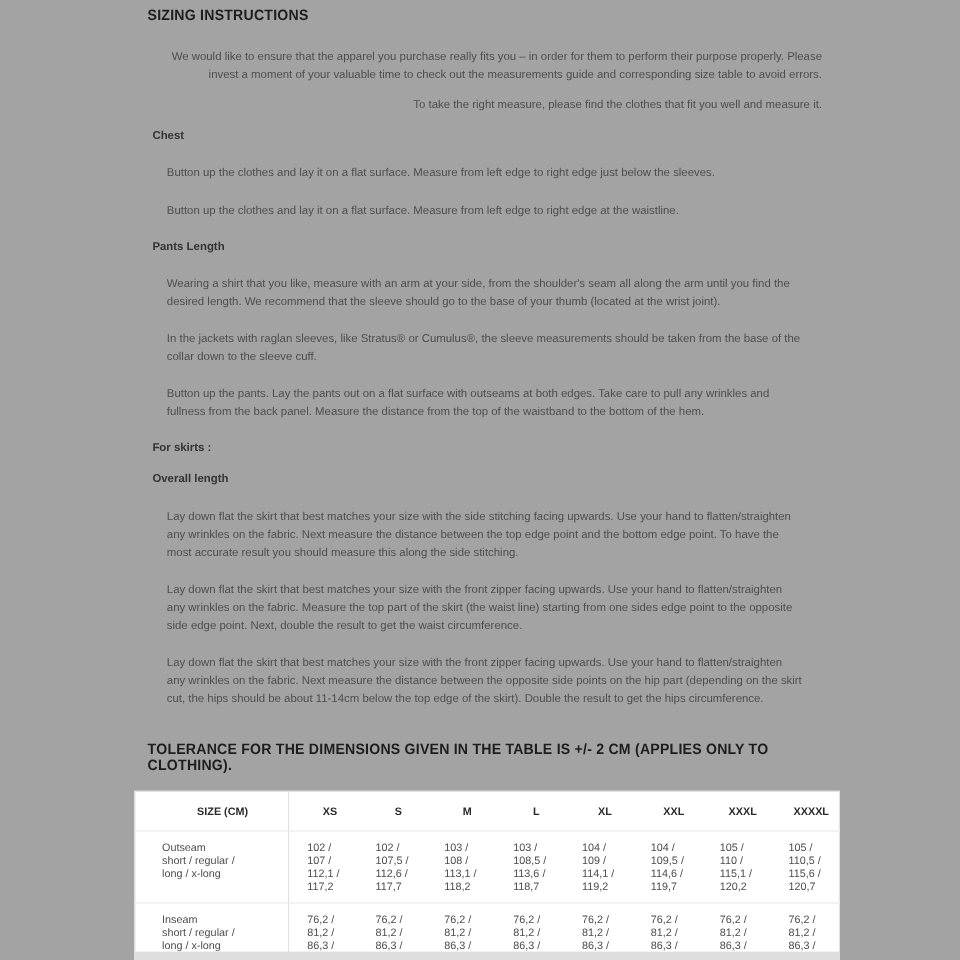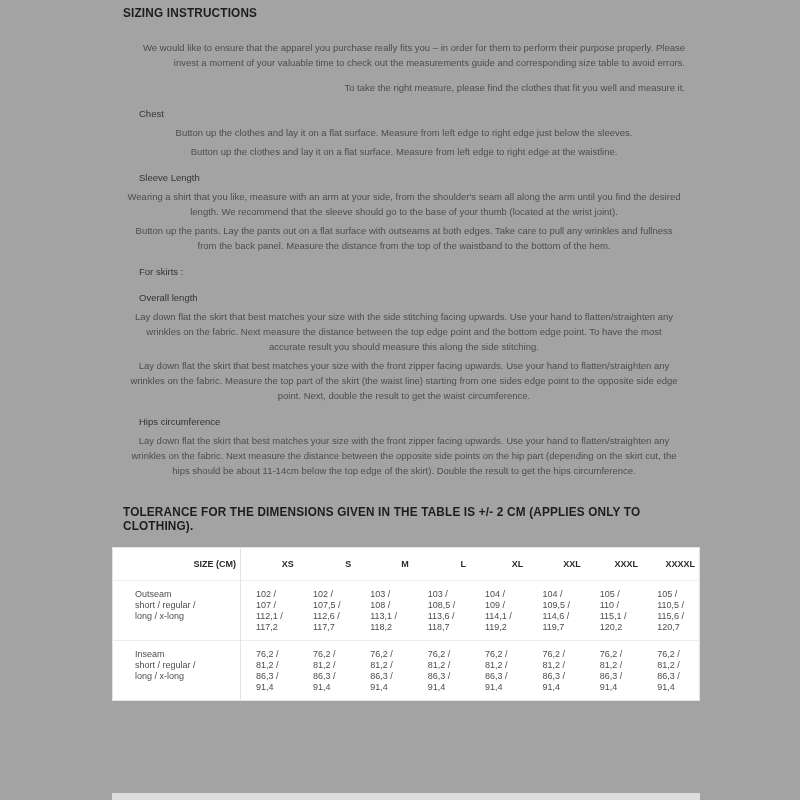--- a/index.html
+++ b/index.html
@@ -7,36 +7,36 @@
   .page { position:relative; width:800px; height:800px; overflow:hidden; background:#a3a3a3; }
   .content { margin-left:123px; width:562px; padding-top:6px; }
 
   .doc-title {
     font-size:12.5px; font-weight:700; color:#1d1d1d; letter-spacing:.2px;
     transform:scaleX(.94); transform-origin:0 50%;
     margin:0 0 20px 0;
   }
   .body-text { font-size:9.5px; line-height:15px; color:#4d4d4d; margin:0 0 10px 0;text-align:right; }
 
-  .section h3 { font-size:9.5px; line-height:14px; font-weight:400; color:#333333; margin:12px 0 2px 16px; }
-  .section p  { font-size:9.5px; line-height:15px; color:#4d4d4d; margin:4px;text-align:center; }
+  .section h3 { font-size:9.5px; line-height:14px; font-weight:700; color:#333333; margin:12px 0 2px 4px; }
+  .section p  { font-size:9.5px; line-height:15px; color:#4d4d4d; margin:16px; }
 
   .tolerance {
     font-size:12.5px; font-weight:700; color:#1d1d1d; letter-spacing:.2px;
     transform:scaleX(.94); transform-origin:0 50%;
     margin:27px 0 14px 0;
   }
 
   .table-wrap { margin-left:-11px; }
   table.size-table {
     border-collapse:collapse; table-layout:fixed; width:588px;
     border:1px solid #e3e3e3; background:#ffffff;
   }
   table.size-table thead th {
-    font-size:9px; font-weight:700; color:#2a2a2a; text-align:right;
+    font-size:9px; font-weight:700; color:#2a2a2a; text-align:center;
     padding:11px 4px 11px 15px; white-space:pre-line;
   }
   table.size-table th.col-size { width:101px; padding-left:22px; }
   table.size-table tbody tr { border-top:1px solid #ededed; }
   table.size-table td {
     font-size:9px; line-height:11px; color:#4d4d4d; vertical-align:top;
     padding:8px 4px 7px 15px; white-space:pre-line;
   }
   table.size-table td.row-label { padding-left:22px; }
   table.size-table .first-col { border-right:1px solid #e3e3e3; }
@@ -59,38 +59,40 @@
 
     <div id="sections">
         <div class="section">
           <h3>Chest</h3>
           <p>Button up the clothes and lay it on a flat surface. Measure from left edge to right edge just below the sleeves.</p>
         </div>
         <div class="section">
           <p>Button up the clothes and lay it on a flat surface. Measure from left edge to right edge at the waistline.</p>
         </div>
         <div class="section">
-          <h3>Sleeve Length</h3>
+          <h3>Pants Length</h3>
           <p>Wearing a shirt that you like, measure with an arm at your side, from the shoulder's seam all along the arm until you find the desired length. We recommend that the sleeve should go to the base of your thumb (located at the wrist joint).</p>
+        </div>
+        <div class="section">
+          <p>In the jackets with raglan sleeves, like Stratus® or Cumulus®, the sleeve measurements should be taken from the base of the collar down to the sleeve cuff.</p>
         </div>
         <div class="section">
           <p>Button up the pants. Lay the pants out on a flat surface with outseams at both edges. Take care to pull any wrinkles and fullness from the back panel. Measure the distance from the top of the waistband to the bottom of the hem.</p>
         </div>
         <div class="section">
           <h3>For skirts :</h3>
         </div>
         <div class="section">
           <h3>Overall length</h3>
           <p>Lay down flat the skirt that best matches your size with the side stitching facing upwards. Use your hand to flatten/straighten any wrinkles on the fabric. Next measure the distance between the top edge point and the bottom edge point. To have the most accurate result you should measure this along the side stitching.</p>
         </div>
         <div class="section">
           <p>Lay down flat the skirt that best matches your size with the front zipper facing upwards. Use your hand to flatten/straighten any wrinkles on the fabric. Measure the top part of the skirt (the waist line) starting from one sides edge point to the opposite side edge point. Next, double the result to get the waist circumference.</p>
         </div>
         <div class="section">
-          <h3>Hips circumference</h3>
           <p>Lay down flat the skirt that best matches your size with the front zipper facing upwards. Use your hand to flatten/straighten any wrinkles on the fabric. Next measure the distance between the opposite side points on the hip part (depending on the skirt cut, the hips should be about 11-14cm below the top edge of the skirt). Double the result to get the hips circumference.</p>
         </div>
       </div>
 
     <h2 class="tolerance">TOLERANCE FOR THE DIMENSIONS GIVEN IN THE TABLE IS +/- 2 CM (APPLIES ONLY TO CLOTHING).</h2>
 
     <div class="table-wrap">
       <table class="size-table">
         <thead>
           <tr id="size-head-row">

